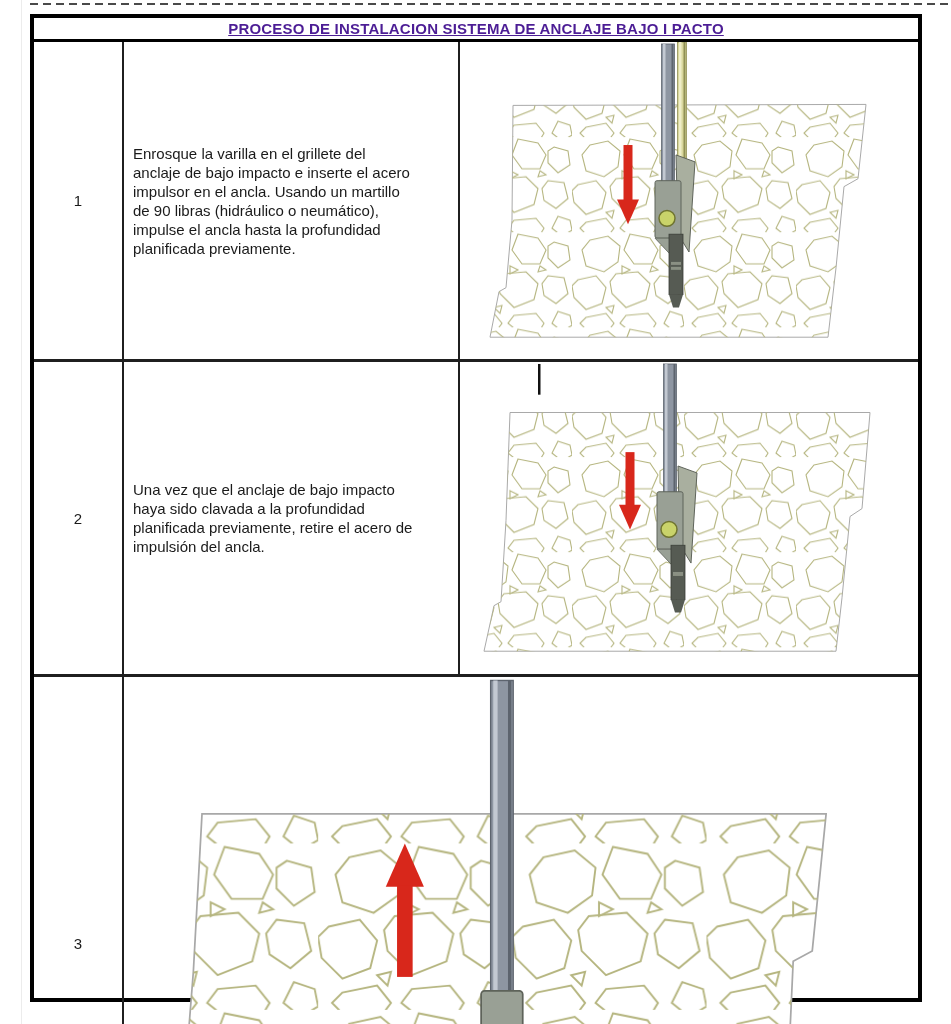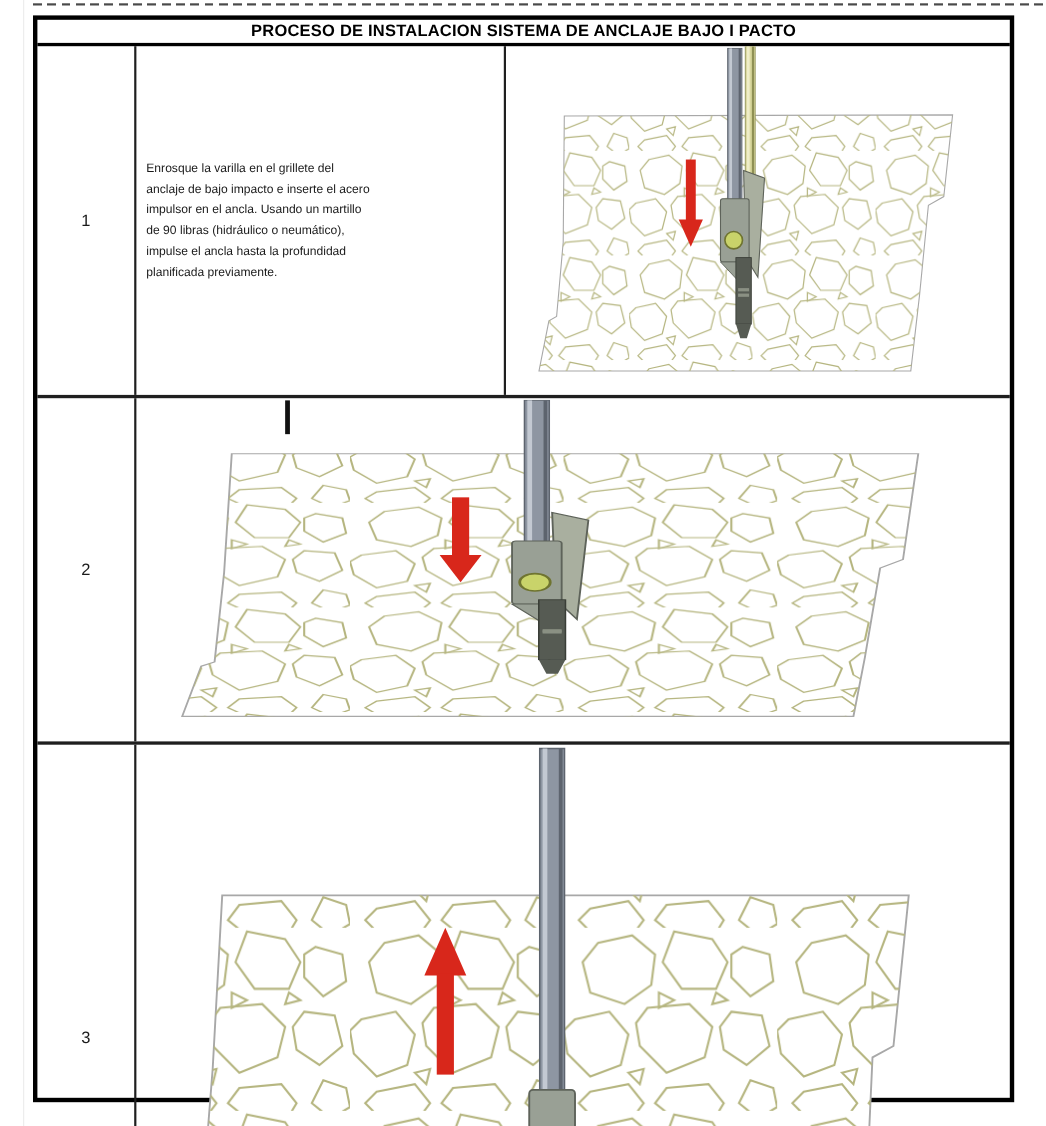--- a/index.html
+++ b/index.html
@@ -24,21 +24,22 @@
     width: 892px; height: 988px;
     border: 4px solid #000;
     background: #fff;
     display: flex; flex-direction: column;
   }
   .table-header {
     height: 24px; flex: 0 0 auto;
     border-bottom: 3px solid #000;
     display: flex; align-items: center; justify-content: center;
     font-weight: bold; font-size: 15px; letter-spacing: 0.2px;
-    color: #000000;
+    color: #4c1d95;
+    text-decoration: underline;
   }
   .step-row {
     display: flex; flex: 0 0 auto;
     border-bottom: 3px solid #1f1f1f;
   }
   .step-row:last-child { border-bottom: none; flex: 1 1 auto; }
   .row-1 { height: 320px; }
   .row-2 { height: 315px; }
   .cell { height: 100%; }
   .num-cell {
@@ -47,21 +48,21 @@
     display: flex; align-items: center; justify-content: center;
     font-size: 15px;
   }
   .desc-cell {
     width: 336px; flex: 0 0 auto;
     border-right: 2px solid #1f1f1f;
     display: flex; align-items: center;
     padding-left: 9px; padding-right: 6px;
   }
   .desc-text {
-    font-size: 11px; line-height: 19px;
+    font-size: 15px; line-height: 19px;
     white-space: pre-line;
   }
   .img-cell {
     flex: 1 1 auto; position: relative; overflow: hidden;
   }
   .img-cell svg { display: block; width: 100%; height: 100%; }
 </style>
 </head>
 <body>
 
@@ -132,20 +133,26 @@
     <circle cx="207" cy="178" r="8" fill="#c9d36a" stroke="#6f7430" stroke-width="1.5"></circle>
   </g>
         </svg>
       </div>
   </div>
 
   <div class="step-row row-2">
     <div class="cell num-cell">
       <span>2</span>
     </div>
+    <div class="cell desc-cell">
+      <div class="desc-text">Una vez que el anclaje de bajo impacto
+haya sido clavada a la profundidad
+planificada previamente, retire el acero de
+impulsión del ancla.</div>
+    </div>
     <div class="cell img-cell">
         <svg viewBox="0 0 458 315" preserveAspectRatio="none" xmlns="http://www.w3.org/2000/svg">
     <defs>
             <pattern id="rock1" width="112" height="96" patternUnits="userSpaceOnUse">
               <polygon points="18,8 36,4 48,14 46,30 32,40 14,34 10,18" fill="none" stroke="#b5b57f" stroke-width="1.1"></polygon>
               <polygon points="58,2 78,6 86,18 80,32 62,32 52,18" fill="none" stroke="#b5b57f" stroke-width="1.1"></polygon>
               <polygon points="94,10 108,14 110,28 98,36 88,26 88,14" fill="none" stroke="#b5b57f" stroke-width="1.1"></polygon>
               <polygon points="6,48 24,44 34,56 30,72 14,78 2,66 0,54" fill="none" stroke="#b5b57f" stroke-width="1.1"></polygon>
               <polygon points="44,42 66,40 78,52 74,68 54,76 40,62 38,50" fill="none" stroke="#b5b57f" stroke-width="1.1"></polygon>
               <polygon points="88,44 104,46 108,62 96,72 84,64 82,52" fill="none" stroke="#b5b57f" stroke-width="1.1"></polygon>

